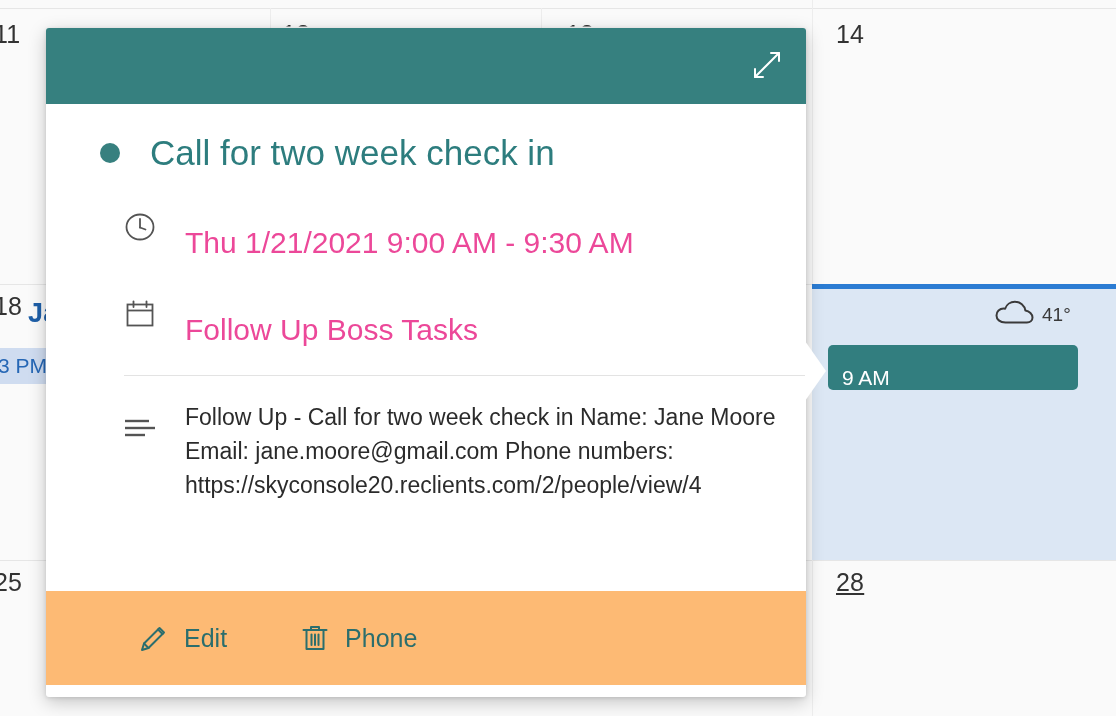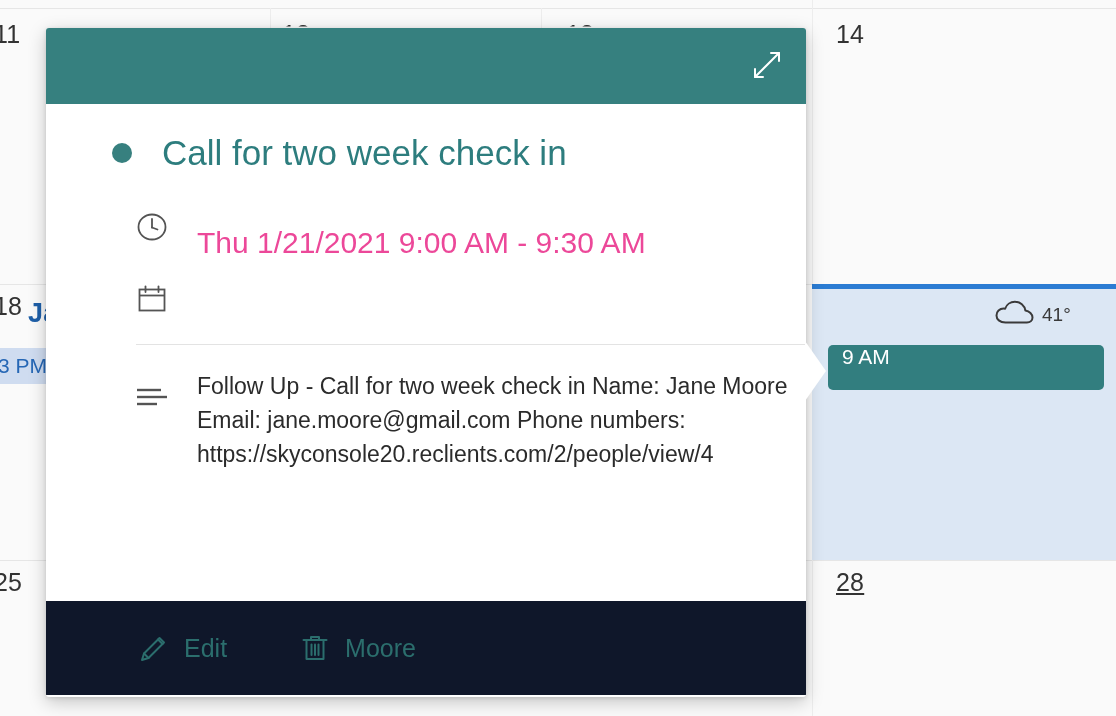--- a/index.html
+++ b/index.html
@@ -49,23 +49,23 @@
     box-sizing:border-box;
   }
   .sel-date{
     position:absolute;left:28px;top:298px;font-size:27px;font-weight:bold;
     color:#1e5fa8;letter-spacing:.2px;
   }
   .wx{position:absolute;left:995px;top:300px;display:flex;align-items:center;gap:7px;}
   .wx-temp{font-size:19px;color:#3a3a3a;}
 
   .sel-event{
-    position:absolute;left:828px;top:345px;width:276px;height:45px;
+    position:absolute;left:828px;top:345px;width:250px;height:45px;
     background:#327e7f;border-radius:5px;color:#ffffff;
-    display:flex;align-items:flex-start;gap:26px;
+    display:flex;align-items:flex-end;gap:26px;
     padding-left:14px;box-sizing:border-box;
     font-size:21px;white-space:nowrap;overflow:hidden;
   }
   .sel-event .ev-time{font-weight:normal;}
   .sel-event .ev-title{font-weight:bold;}
 
   
   .beak{
     position:absolute;left:805px;top:341px;width:22px;height:60px;
     z-index:30;
@@ -79,21 +79,21 @@
     overflow:hidden;
   }
   .card-header{
     height:76px;background:#36807f;position:relative;
   }
   .expand-btn{
     position:absolute;right:16px;top:16px;width:46px;height:46px;
     display:flex;align-items:center;justify-content:center;cursor:pointer;
   }
 
-  .card-body{padding:0 0 0 12px;}
+  .card-body{padding:0 0 0 0;}
 
   .title-row{
     display:flex;align-items:center;
     padding:30px 0 0 32px;
   }
   .bullet{
     width:20px;height:20px;border-radius:50%;background:#37807f;
     margin-left:22px;margin-right:30px;flex:none;
   }
   .ev-title-main{
@@ -123,22 +123,22 @@
     width:34px;height:34px;margin-left:45px;margin-right:28px;flex:none;
     margin-top:10px;
     display:flex;align-items:center;justify-content:center;
   }
   .desc-text{
     font-size:23px;color:#2b2b2b;line-height:34px;width:600px;
     word-break:break-word;white-space:pre-wrap;
   }
 
   .card-footer{
-    position:absolute;left:0;bottom:2px;width:100%;height:94px;
-    background:#0f172a;display:flex;align-items:center;
+    position:absolute;left:0;bottom:12px;width:100%;height:94px;
+    background:#fdba74;display:flex;align-items:center;
   }
   .fbtn{
     display:flex;align-items:center;gap:14px;cursor:pointer;
     color:#2b6e6d;font-size:25px;
   }
   .fbtn.edit{margin-left:92px;}
   .fbtn.del{margin-left:72px;}
   .fbtn-ico{width:32px;height:32px;display:flex;align-items:center;justify-content:center;}
 </style>
 </head>
@@ -223,20 +223,21 @@
 
     <div class="meta-row second">
       <span class="meta-icon">
         <svg width="32" height="32" viewBox="0 0 32 32">
           <rect x="3.5" y="6.5" width="25" height="21" fill="none" stroke="#545454" stroke-width="1.8"></rect>
           <line x1="3.5" y1="12.5" x2="28.5" y2="12.5" stroke="#545454" stroke-width="1.8"></line>
           <line x1="9.5" y1="3.5" x2="9.5" y2="9" stroke="#545454" stroke-width="1.8" stroke-linecap="round"></line>
           <line x1="22.5" y1="3.5" x2="22.5" y2="9" stroke="#545454" stroke-width="1.8" stroke-linecap="round"></line>
         </svg>
       </span>
+      <span class="meta-text">Follow Up Boss Tasks</span>
     </div>
 
     <div class="divider"></div>
 
     <div class="desc-row">
       <span class="desc-icon">
         <svg width="32" height="20" viewBox="0 0 32 20">
           <g stroke="#545454" stroke-width="2.4" stroke-linecap="butt">
             <line x1="1" y1="4" x2="25" y2="4"></line>
             <line x1="1" y1="11" x2="31" y2="11"></line>
@@ -269,17 +270,17 @@
           <g fill="none" stroke="#2b6e6d" stroke-width="2" stroke-linejoin="round" stroke-linecap="round">
             <line x1="3.5" y1="7" x2="26.5" y2="7"></line>
             <path d="M6.5 7 L6.5 26 L23.5 26 L23.5 7"></path>
             <path d="M11 7 L11 4 L19 4 L19 7"></path>
             <line x1="11.5" y1="11.5" x2="11.5" y2="22"></line>
             <line x1="15" y1="11.5" x2="15" y2="22"></line>
             <line x1="18.5" y1="11.5" x2="18.5" y2="22"></line>
           </g>
         </svg>
       </span>
-      <span>Moore</span>
+      <span>Phone</span>
     </div>
   </div>
 
 </div>
 
 </body></html>

